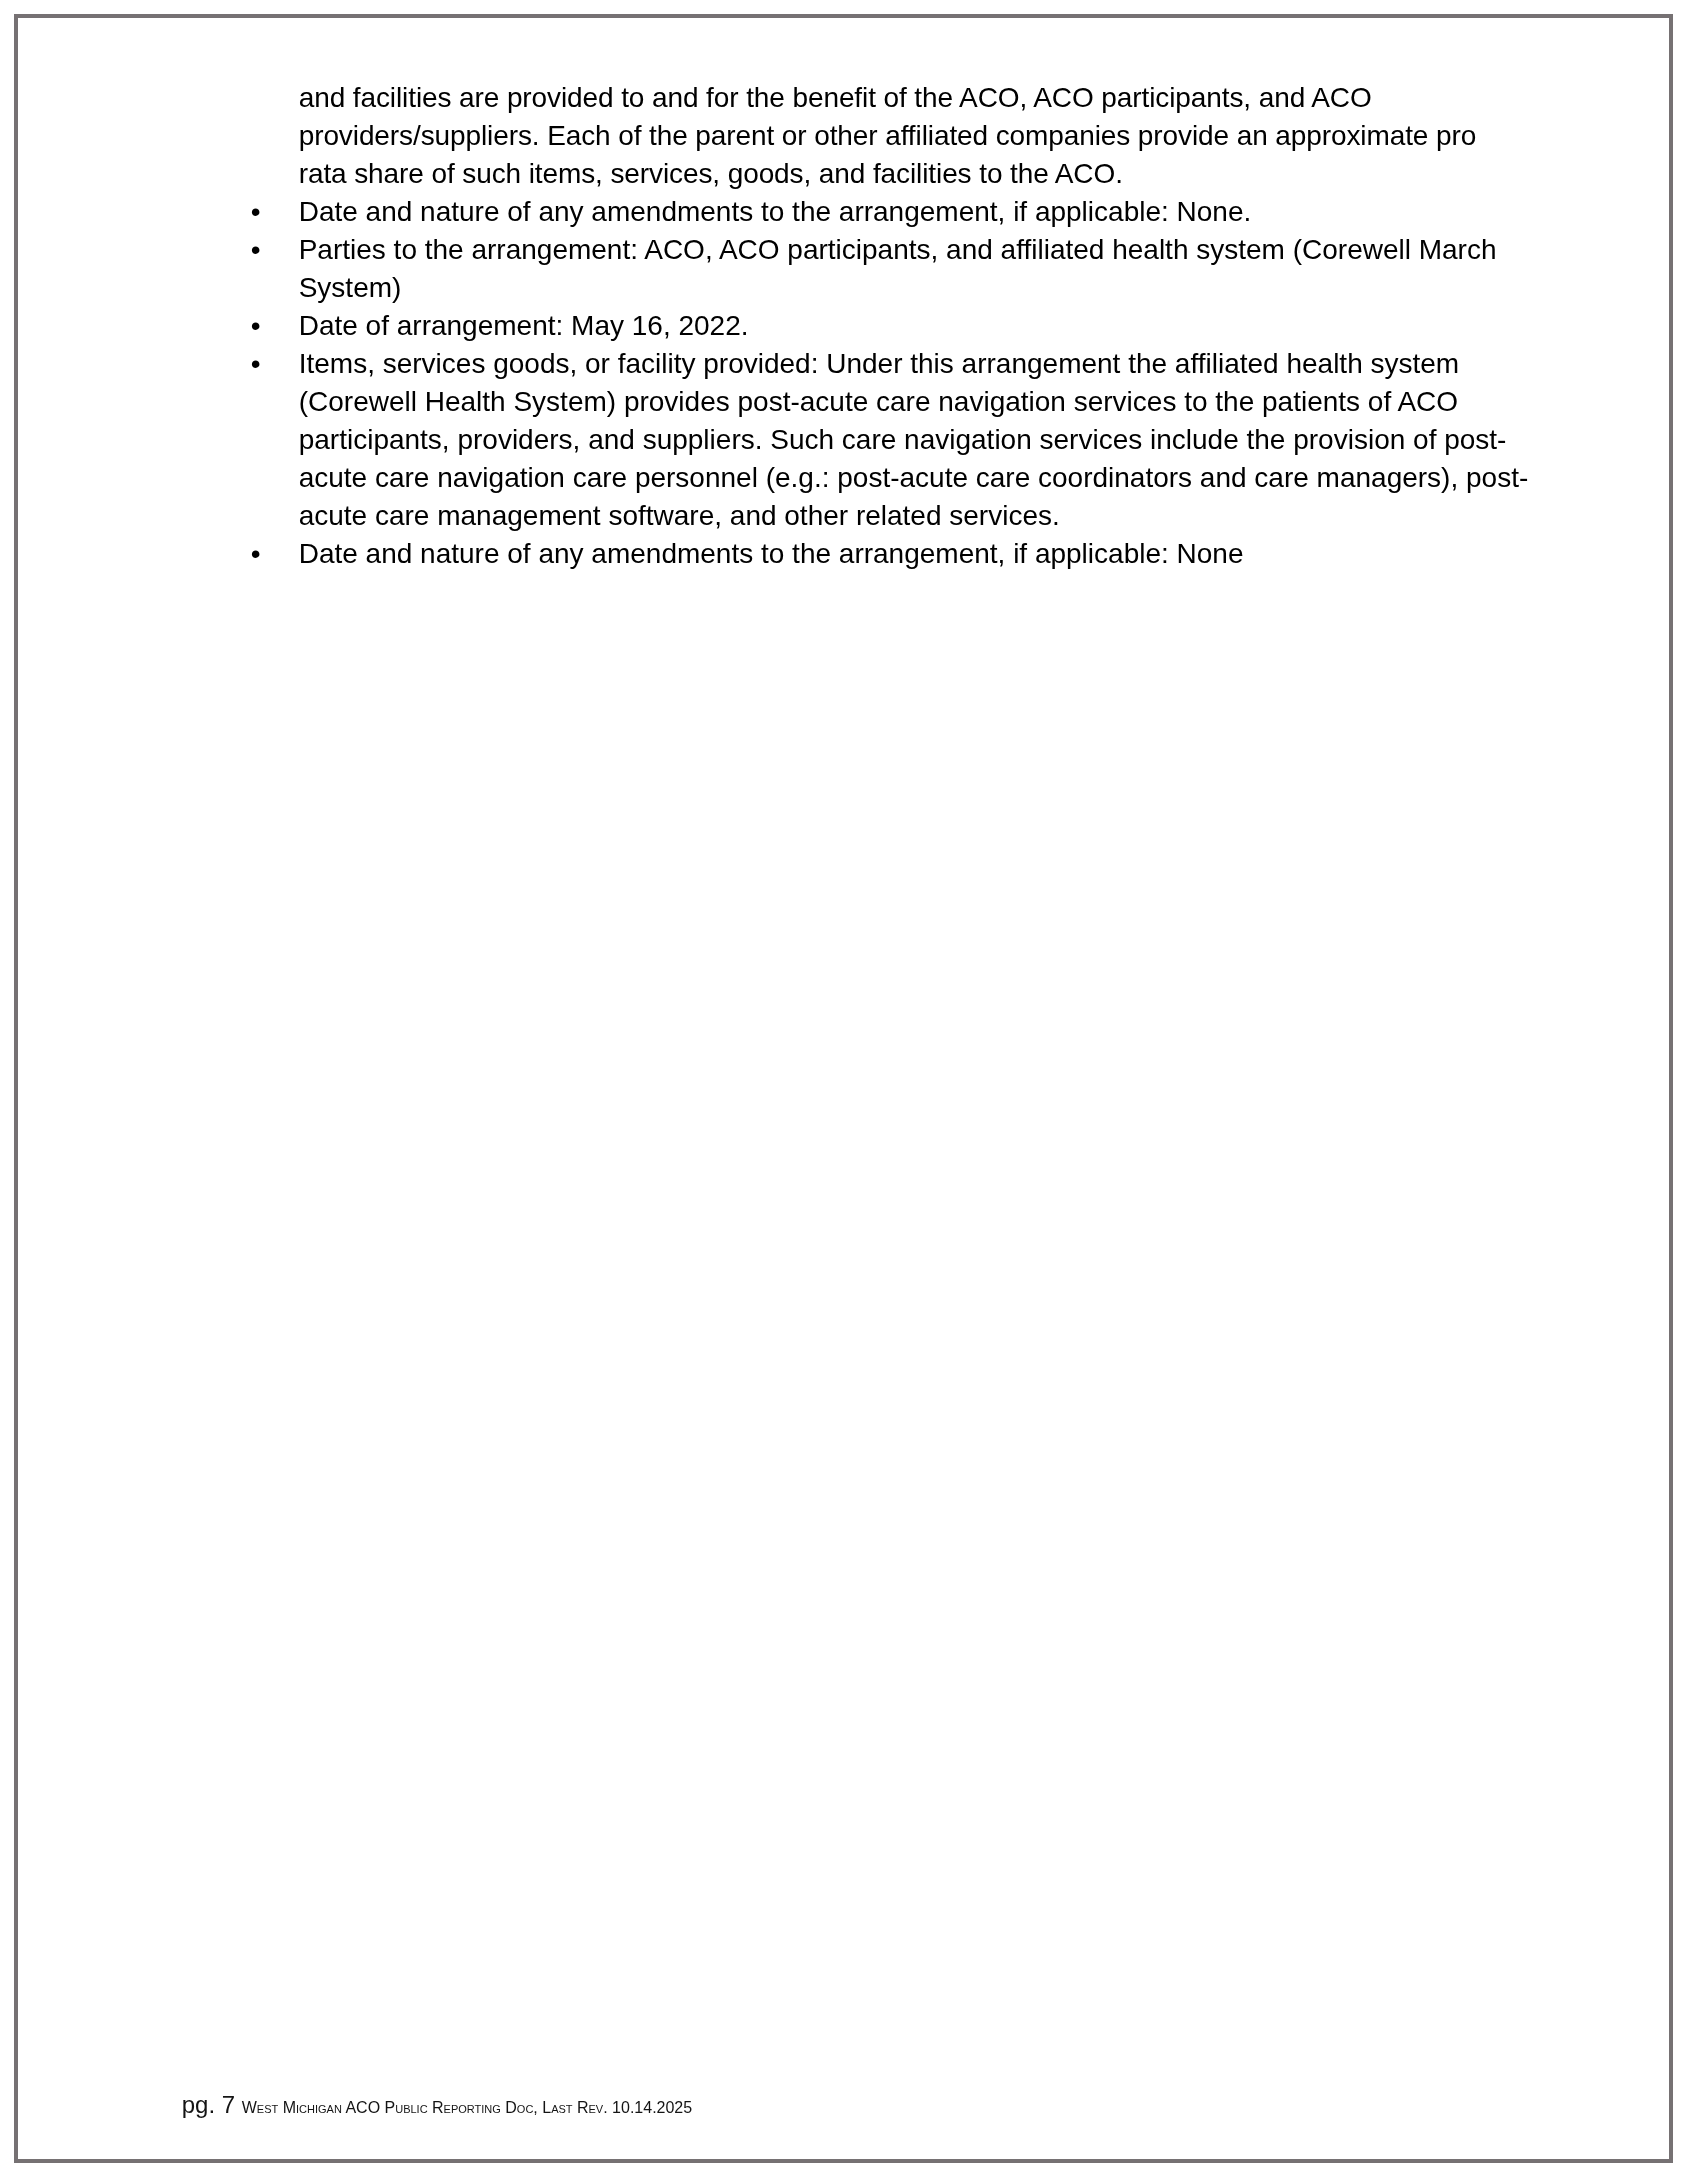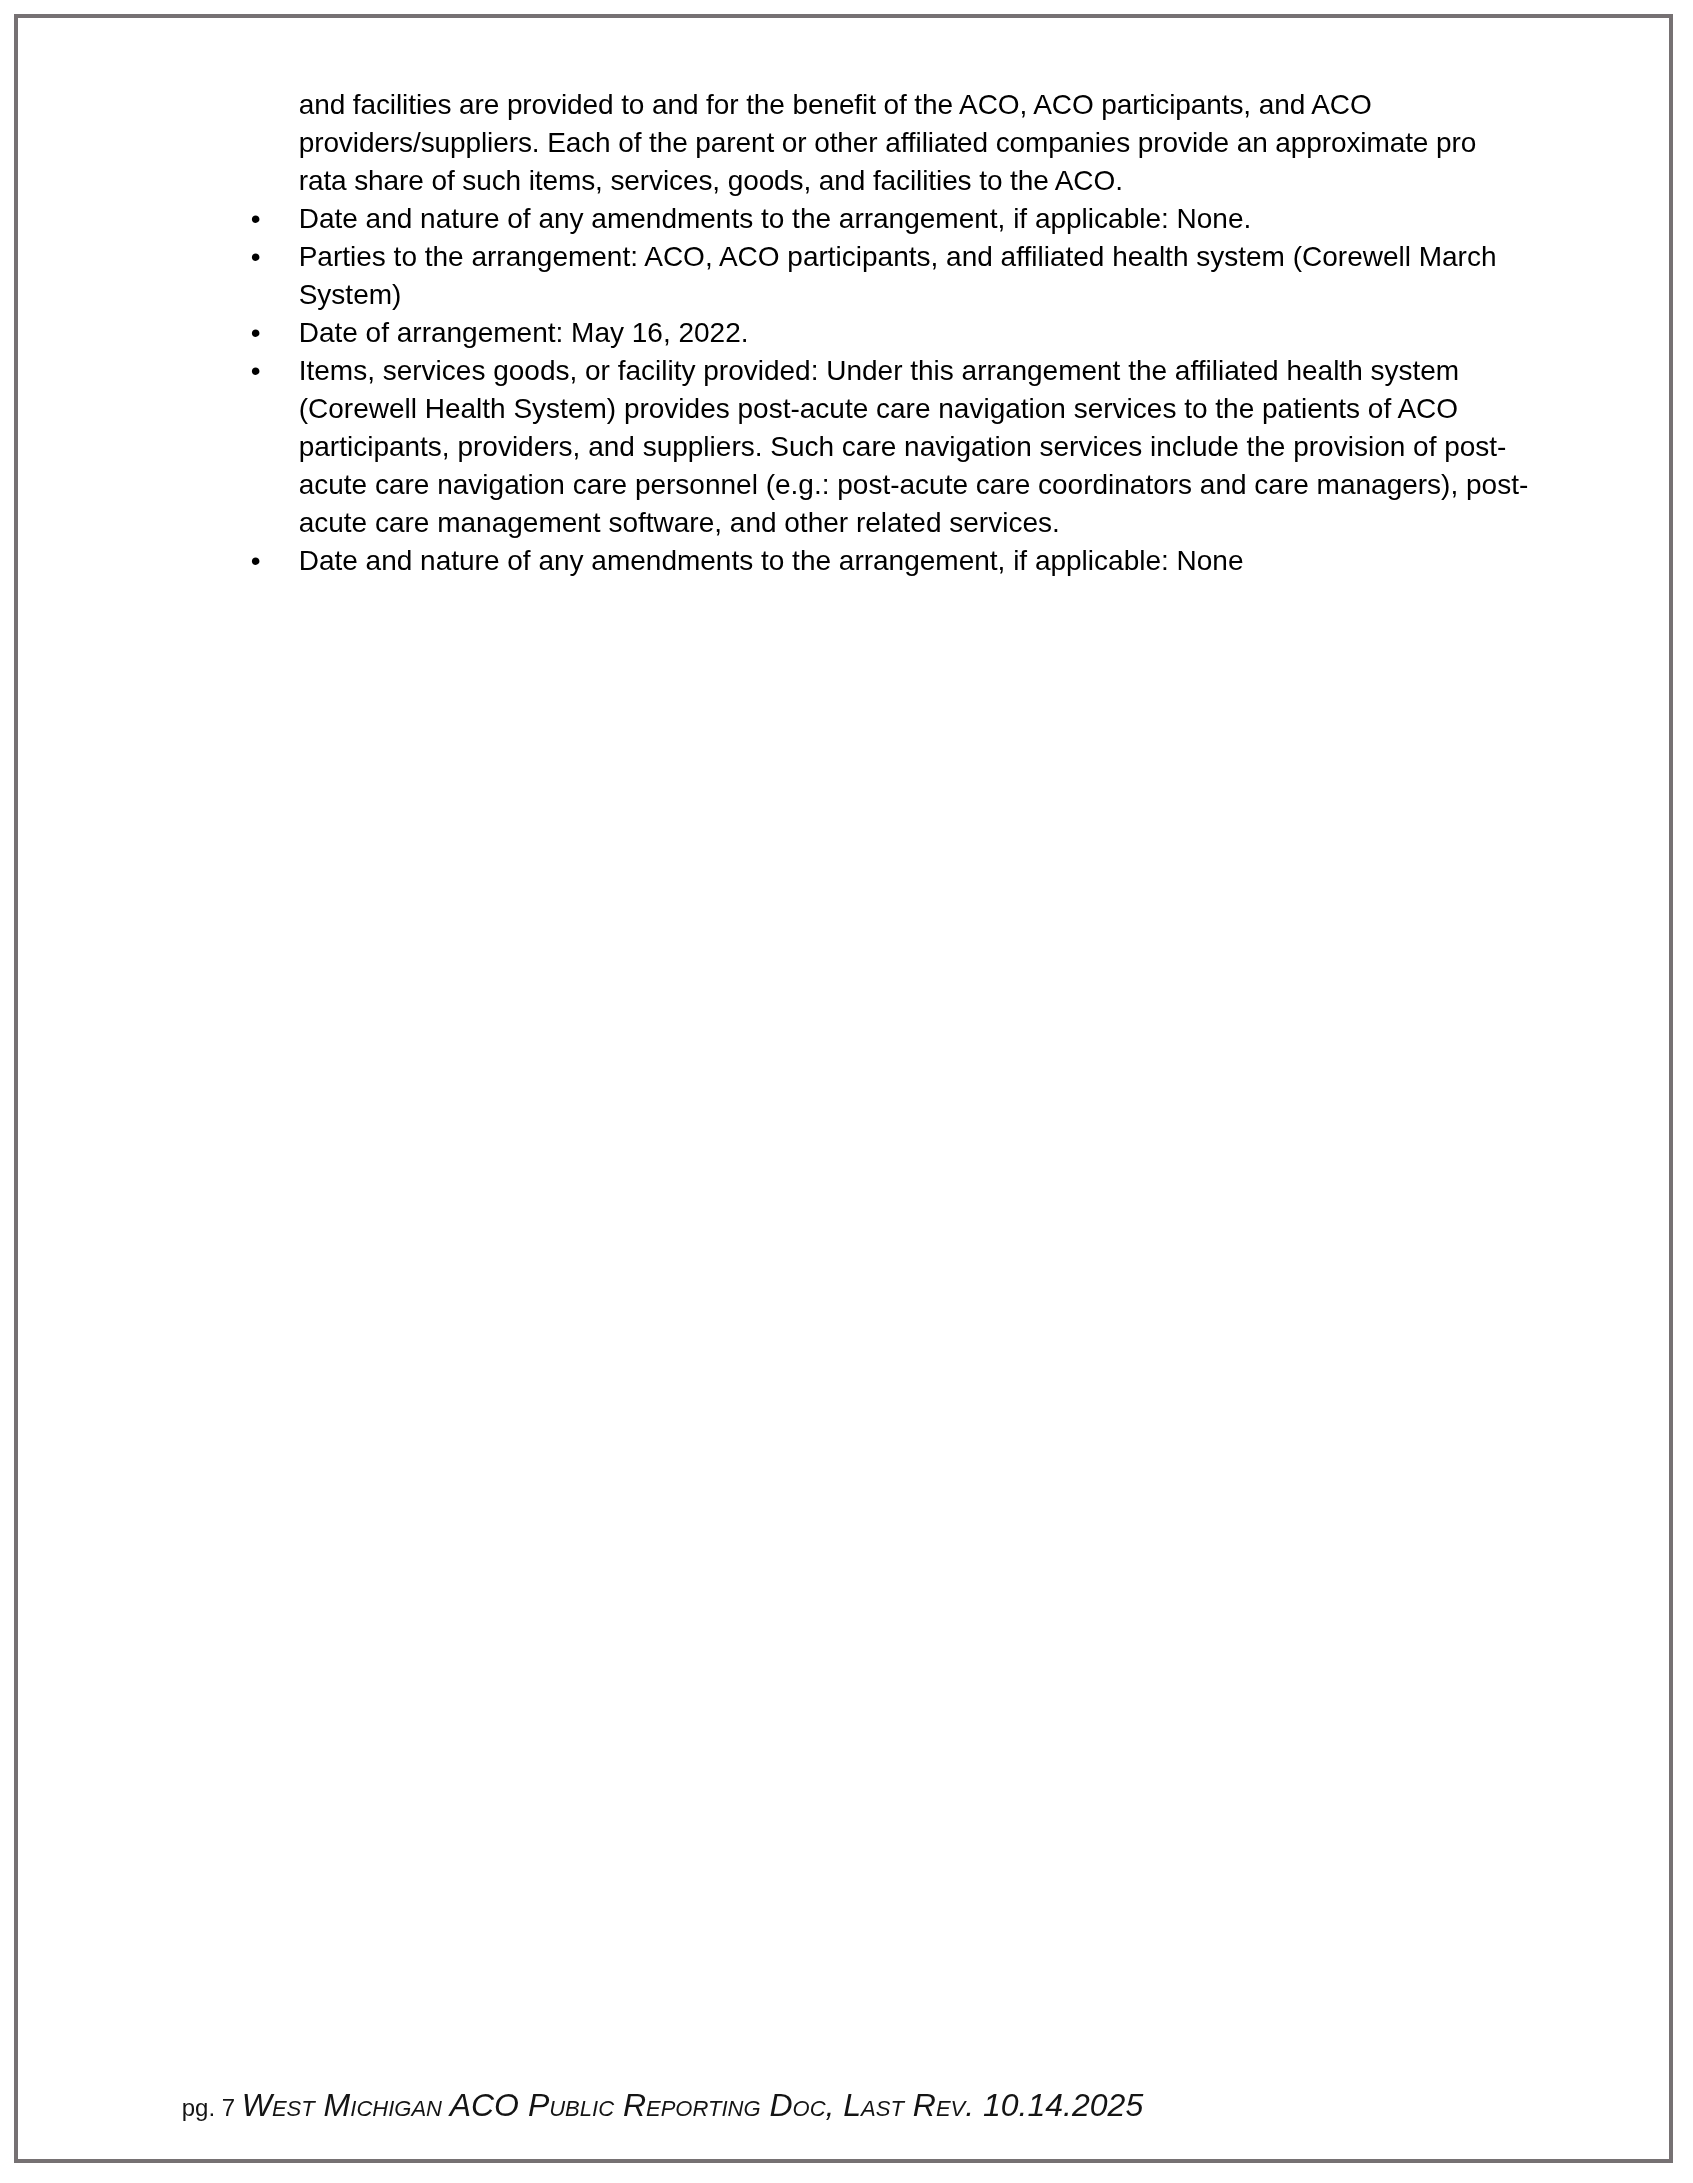--- a/index.html
+++ b/index.html
@@ -28,21 +28,21 @@
 
   .page-inner {
     position: relative;
     width: 100%;
     height: 100%;
   }
 
   .doc-body {
     position: absolute;
     left: 164px;
-    top: 68px;
+    top: 61px;
     width: 1347px;
   }
 
   
   .para {
     font-size: 28px;
     line-height: 38px;
     color: #000000;
     letter-spacing: -0.1px;
     margin: 0;
@@ -96,22 +96,21 @@
 
   .footer-line {
     font-size: 23.4px;
     line-height: 30px;
     color: #141414;
     white-space: nowrap;
   }
 
   .smallcaps {
     font-variant: small-caps;
-    font-size: 32px;
-    font-style: italic;
+    font-size: 16px;
   }
 
   .footer-prefix {
     font-size: 24px;
   }
 </style>
 </head>
 <body>
 
 <div class="page">

